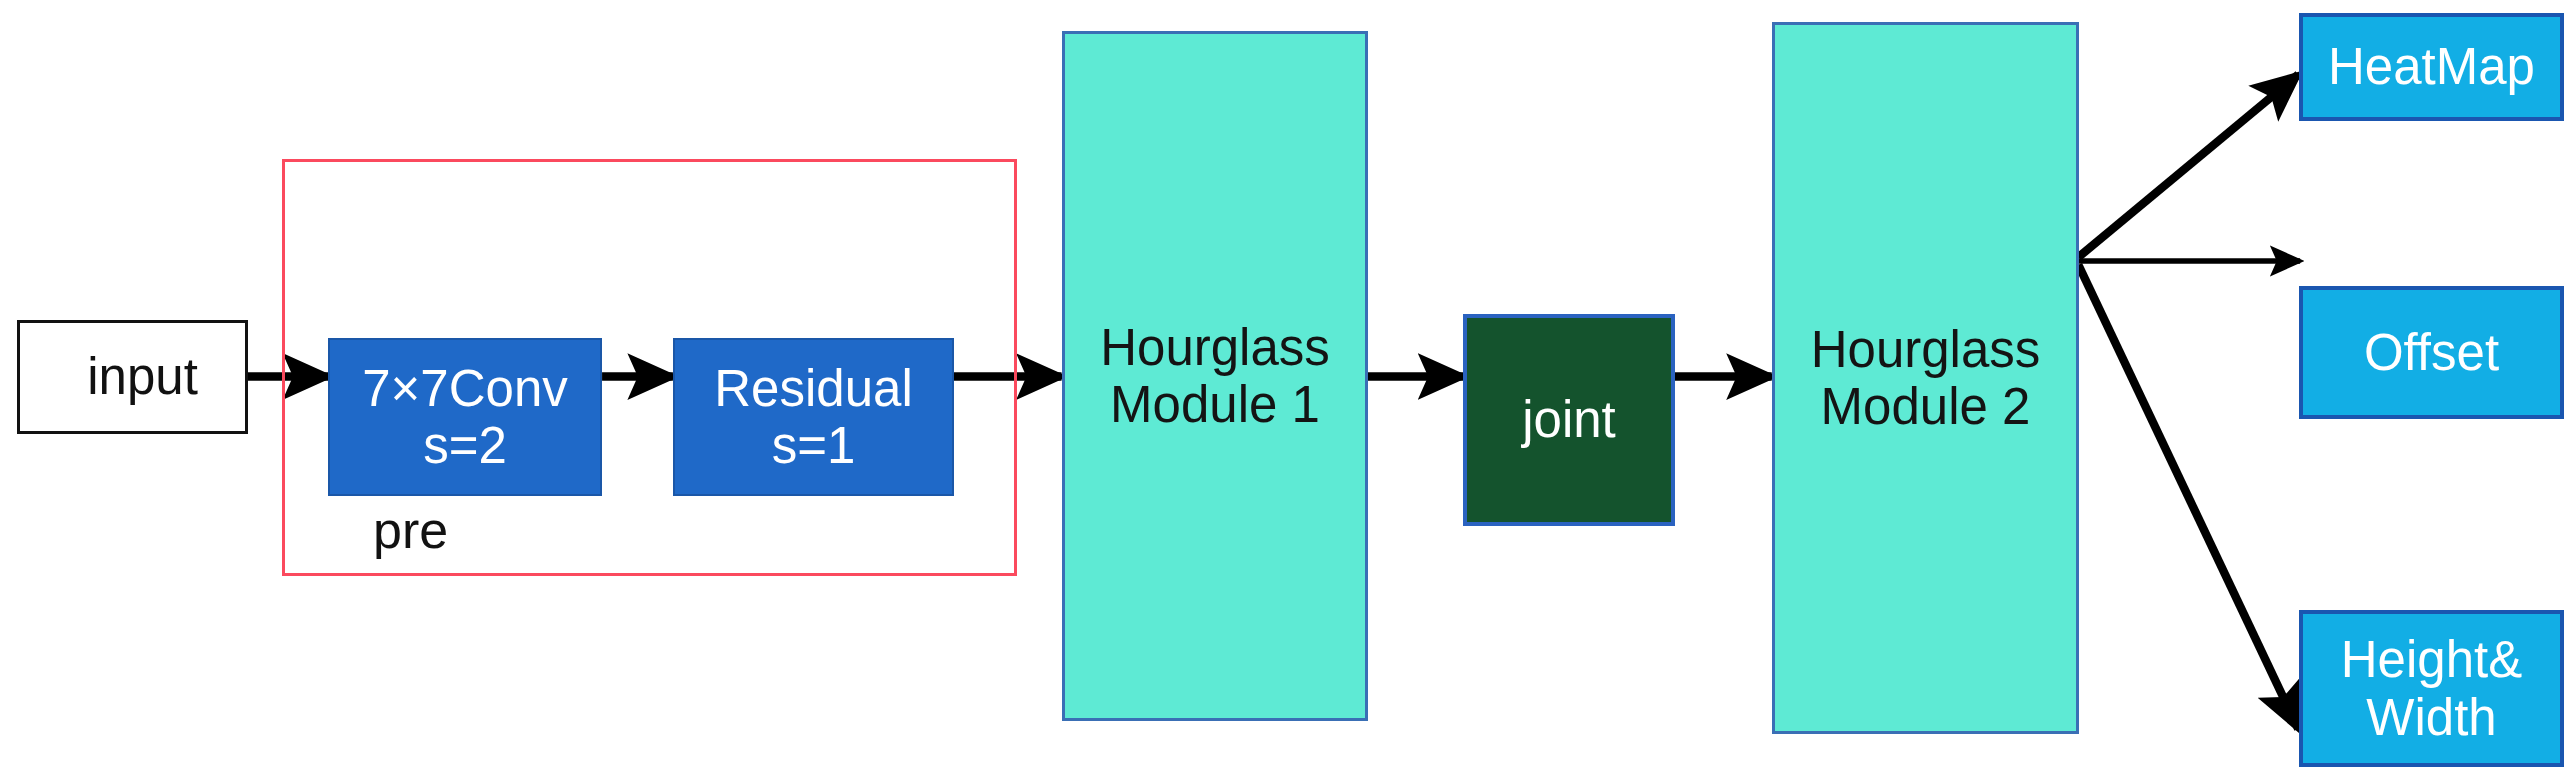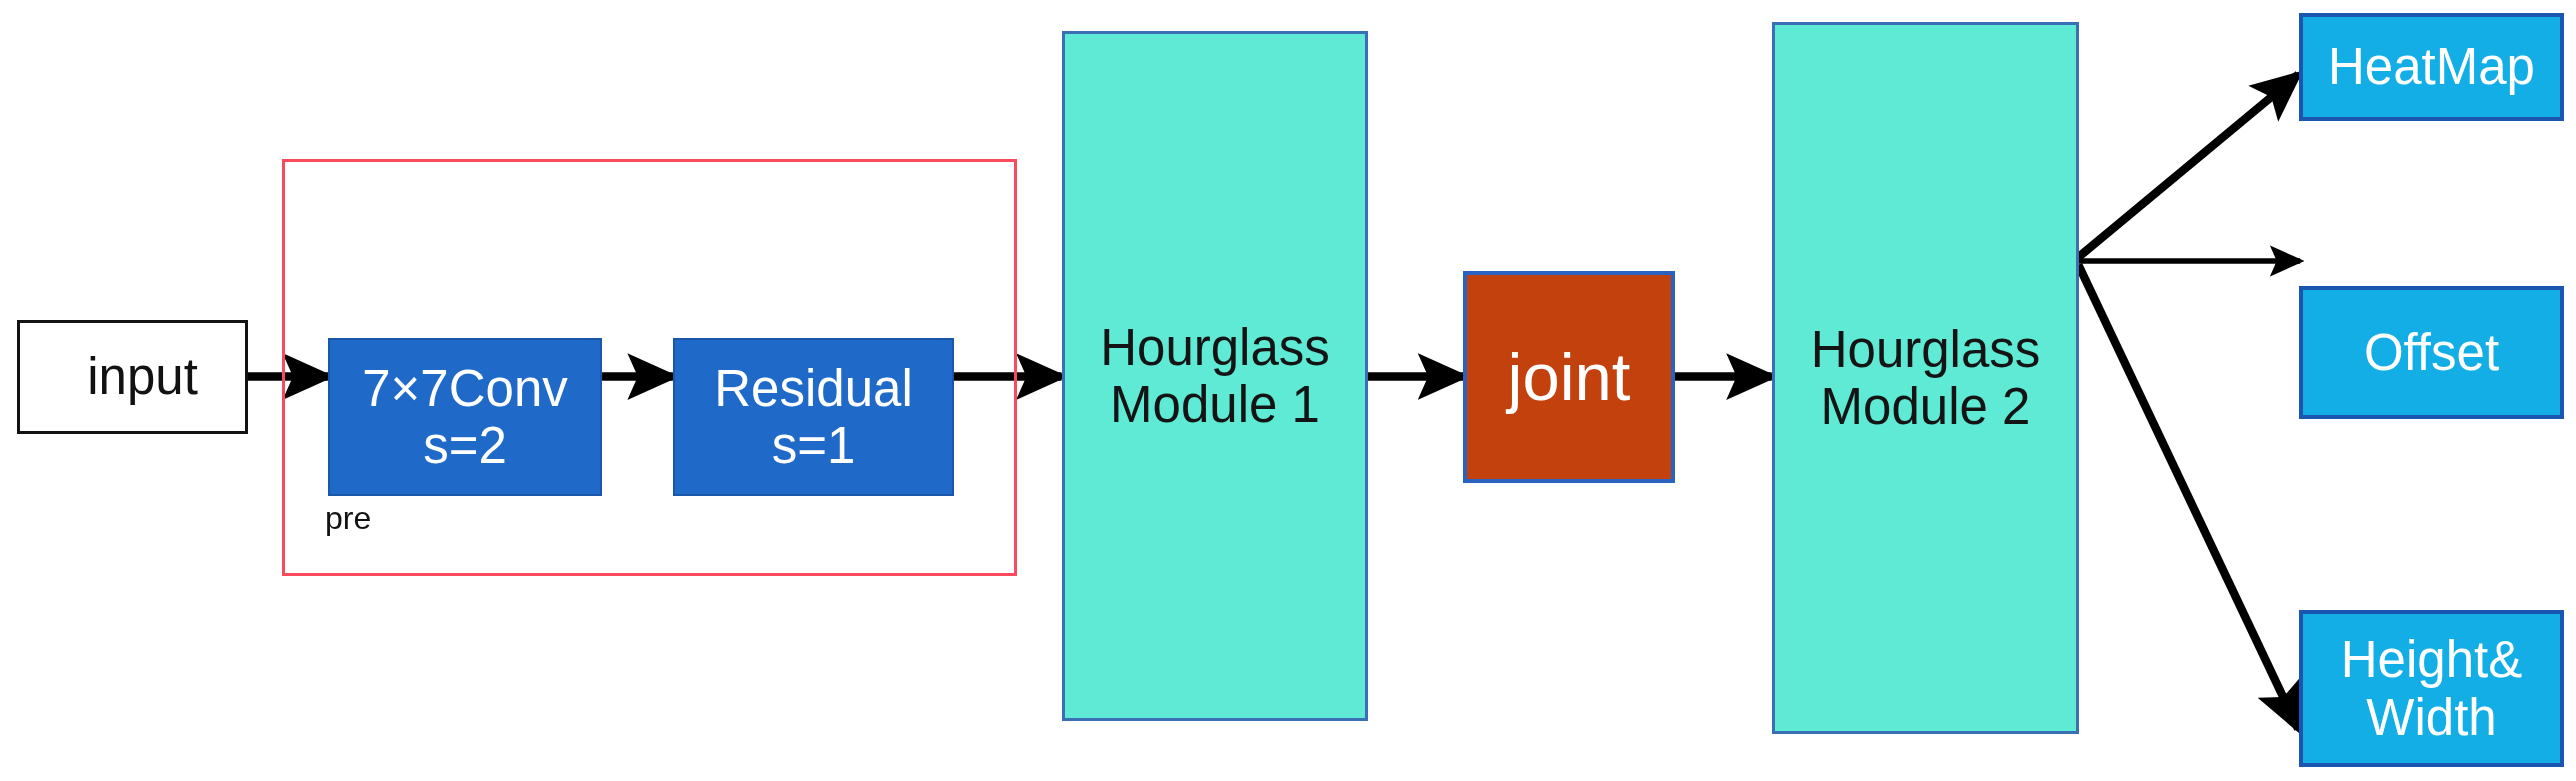--- a/index.html
+++ b/index.html
@@ -49,42 +49,44 @@
     font-size: 51px;
     margin-top: 40px;
   }
   .node-yellow {
     background: #5eead4;
     border: 3.7px solid #3a6fb5;
     color: #141414;
     font-size: 51px;
   }
   .node-green {
-    background: #c2410c;
+    background: #14532d;
     border: 4.7px solid #2a62c0;
     color: #ffffff;
-    font-size: 67px;
+    font-size: 51px;
+    margin-top: 43px;
   }
   .node-cyan {
     background: #12aee5;
     border: 4.7px solid #1a56b0;
     color: #ffffff;
     font-size: 51px;
   }
   .group-box {
     position: absolute;
     box-sizing: border-box;
     border: 3.7px solid #fb4a5e;
     background: transparent;
   }
   .group-label {
     position: absolute;
-    font-size: 32px;
+    font-size: 52px;
     color: #121212;
     white-space: nowrap;
+    margin-left: 48px;
   }
 </style>
 </head>
 <body>
 
 <div id="diagram-root">
 
   <svg id="edge-layer" viewBox="0 0 2764 839" width="2576" height="782">
     <defs>
       <marker id="arrowhead" viewBox="0 0 12 12" refX="10.5" refY="6" markerWidth="6.2" markerHeight="6.2" orient="auto-start-reverse">

